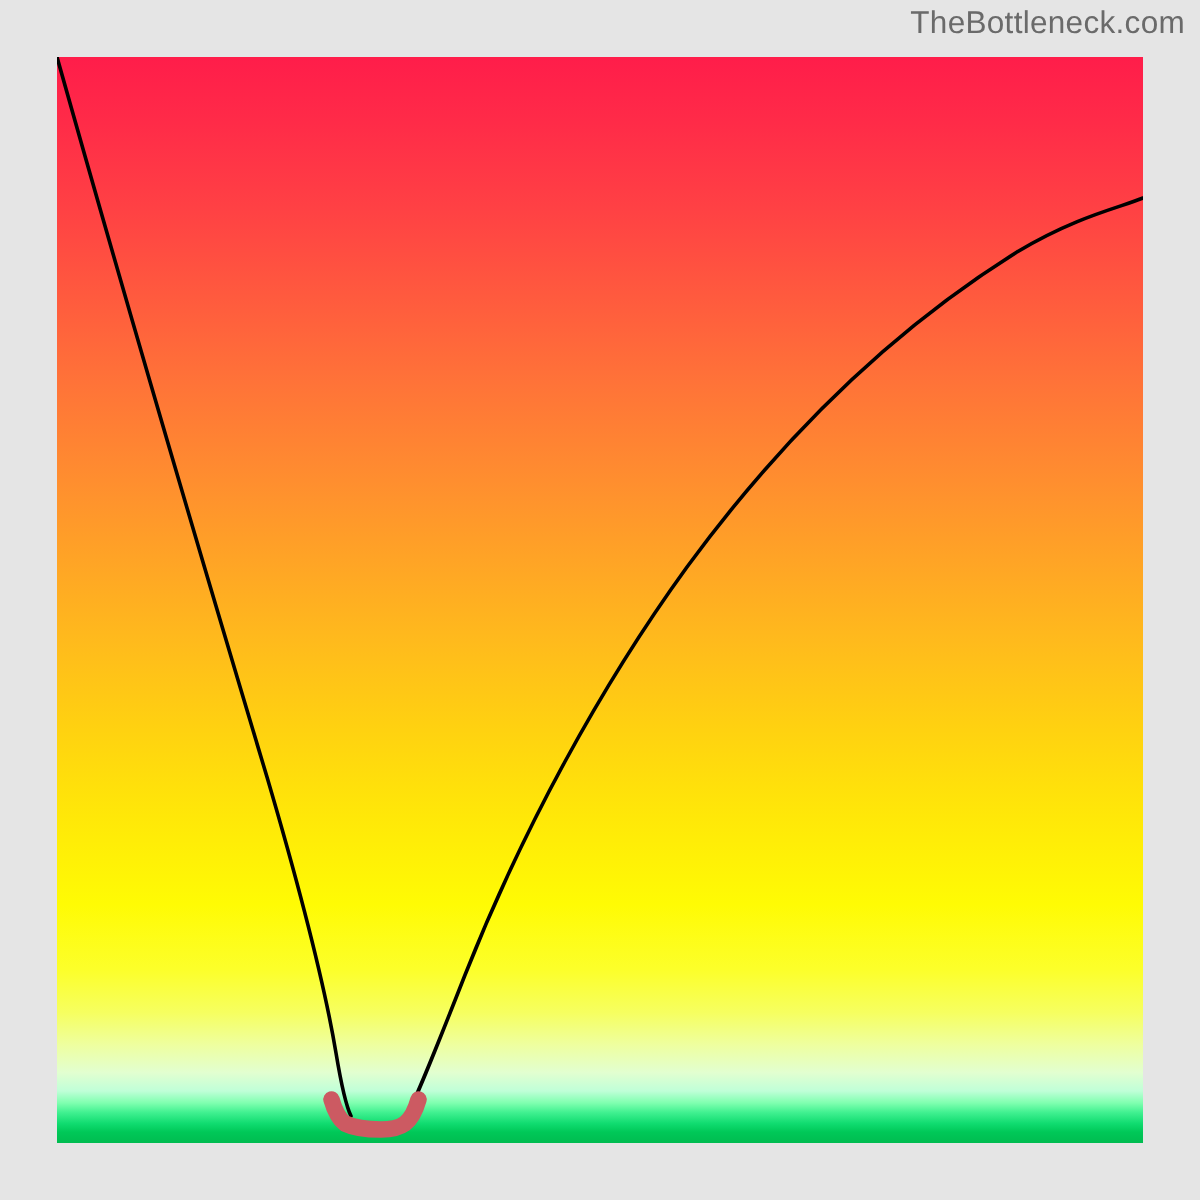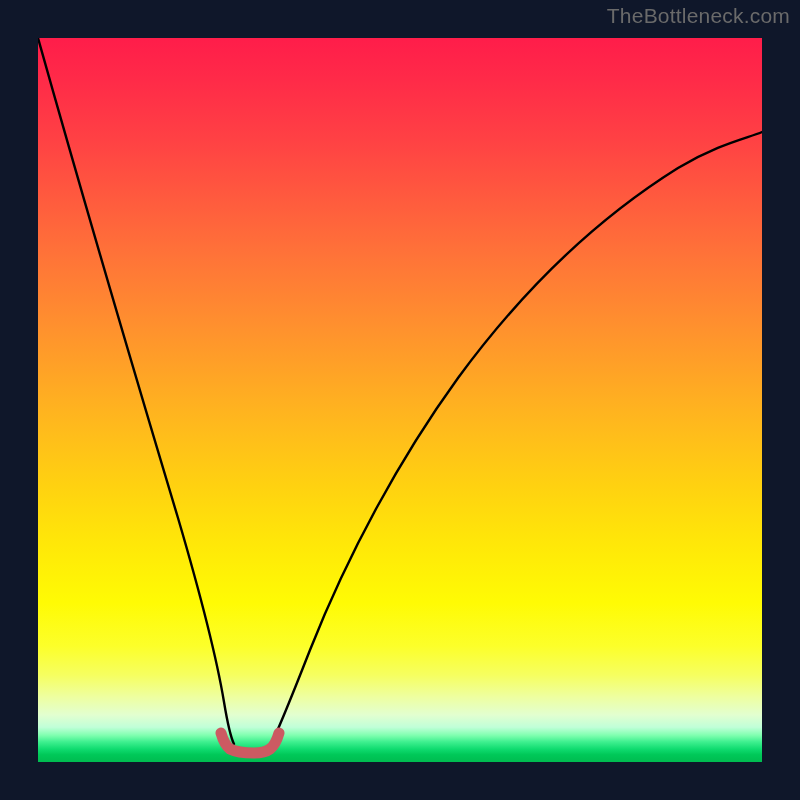--- a/index.html
+++ b/index.html
@@ -10,21 +10,21 @@
     background: #000;
     overflow: hidden;
     font-family: Arial, Helvetica, sans-serif;
   }
   .frame {
     position: absolute;
     left: 0;
     top: 0;
     width: 800px;
     height: 800px;
-    background: #0f172a;
+    background: #e5e5e5;
   }
   .plot-bg {
     position: absolute;
     left: 38px;
     top: 38px;
     width: 724px;
     height: 724px;
     
     background: linear-gradient(to bottom,
       #ff1d4a 0%,

